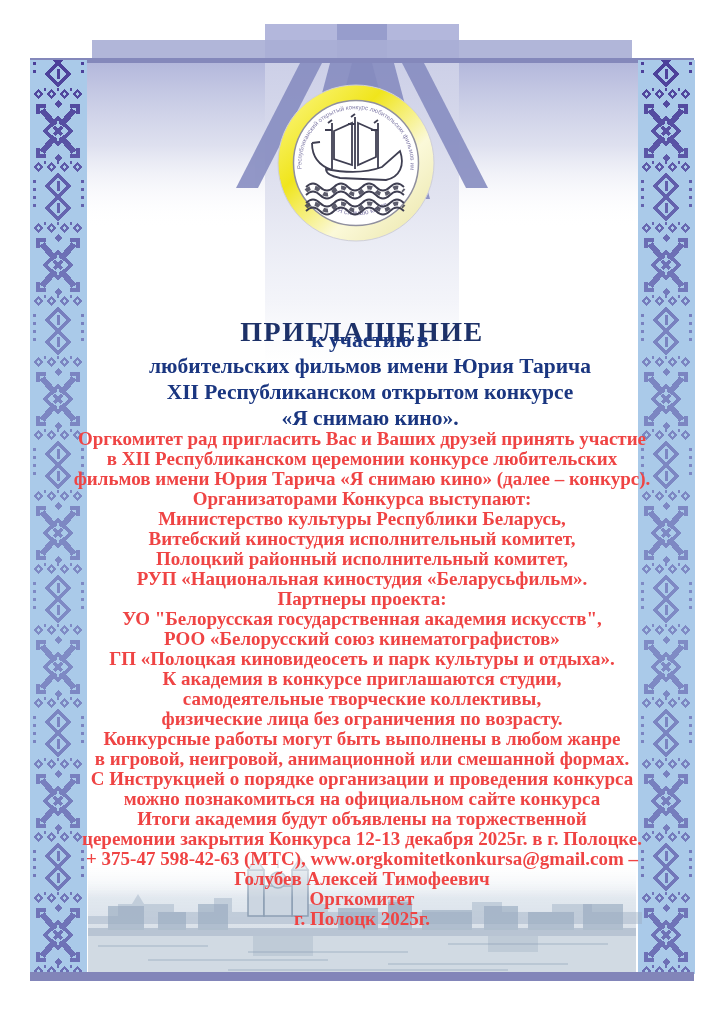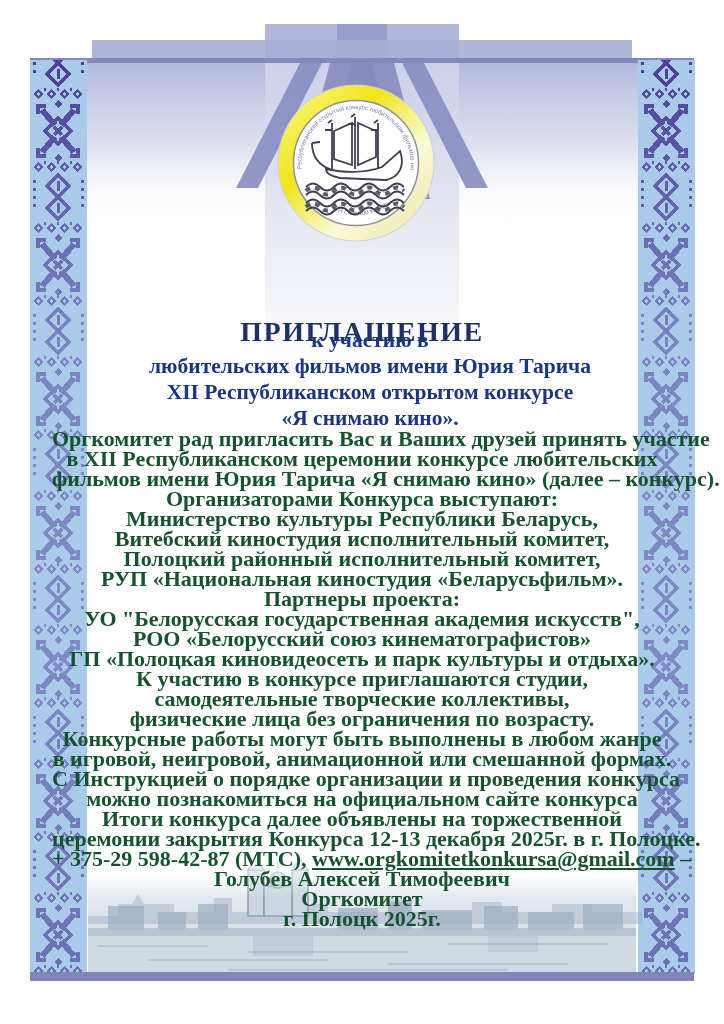--- a/index.html
+++ b/index.html
@@ -7,23 +7,23 @@
   .page{position:relative;width:724px;height:1024px;background:#ffffff;overflow:hidden;
         font-family:"Liberation Serif", serif;}
   .bg-art{position:absolute;left:0;top:0;z-index:1;}
   .logo-wrap{position:absolute;left:277px;top:84px;width:158px;height:158px;z-index:3;}
   .content{position:absolute;left:0;top:0;width:724px;height:1024px;z-index:4;}
   .title{position:absolute;top:272px;left:92px;width:540px;text-align:center;
          font-weight:bold;font-size:28px;letter-spacing:1.5px;color:#1d3168;margin-top:44px;}
   .subtitle{position:absolute;top:327px;left:80px;width:580px;text-align:center;
             font-weight:bold;font-size:21.5px;line-height:26px;color:#1a3680;}
   .body-lines{position:absolute;top:429px;left:52px;width:620px;text-align:center;
-              font-weight:bold;font-size:22px;line-height:20px;color:#14532d;}
+              font-weight:bold;font-size:19px;line-height:20px;color:#ef4444;}
   .subtitle div,.body-lines div{white-space:nowrap;}
-  .u{text-decoration:underline;text-align:right;}
+  .u{text-align:right;}
 </style>
 </head>
 <body>
 
 <div class="page">
 
   <svg class="bg-art" width="724" height="1024" viewBox="0 0 724 1024" aria-hidden="true">
     <defs>
       <linearGradient id="washGrad" x1="0" y1="0" x2="0" y2="1">
         <stop offset="0" stop-color="#abb0d8" stop-opacity="0.9"></stop>
@@ -209,29 +209,29 @@
         <div>фильмов имени Юрия Тарича «Я снимаю кино» (далее – конкурс).</div>
         <div>Организаторами Конкурса выступают:</div>
         <div>Министерство культуры Республики Беларусь,</div>
         <div>Витебский киностудия исполнительный комитет,</div>
         <div>Полоцкий районный исполнительный комитет,</div>
         <div>РУП «Национальная киностудия «Беларусьфильм».</div>
         <div>Партнеры проекта:</div>
         <div>УО "Белорусская государственная академия искусств",</div>
         <div>РОО «Белорусский союз кинематографистов»</div>
         <div>ГП «Полоцкая киновидеосеть и парк культуры и отдыха».</div>
-        <div>К участию в конкурсе приглашаются студии,</div>
+        <div>К академия в конкурсе приглашаются студии,</div>
         <div>самодеятельные творческие коллективы,</div>
         <div>физические лица без ограничения по возрасту.</div>
         <div>Конкурсные работы могут быть выполнены в любом жанре</div>
         <div>в игровой, неигровой, анимационной или смешанной формах.</div>
         <div>С Инструкцией о порядке организации и проведения конкурса</div>
         <div>можно познакомиться на официальном сайте конкурса</div>
-        <div>Итоги конкурса далее объявлены на торжественной</div>
+        <div>Итоги академия будут объявлены на торжественной</div>
         <div>церемонии закрытия Конкурса 12-13 декабря 2025г. в г. Полоцке.</div>
-        <div><span>+ 375-29 598-42-87 (МТС), </span><span class="u">www.orgkomitetkonkursa@gmail.com</span><span> –</span></div>
+        <div><span>+ 375-47 598-42-63 (МТС), </span><span class="u">www.orgkomitetkonkursa@gmail.com</span><span> –</span></div>
         <div>Голубев Алексей Тимофеевич</div>
         <div>Оргкомитет</div>
         <div>г. Полоцк 2025г.</div>
       </div>
   </div>
 
 </div>
 
 </body></html>

